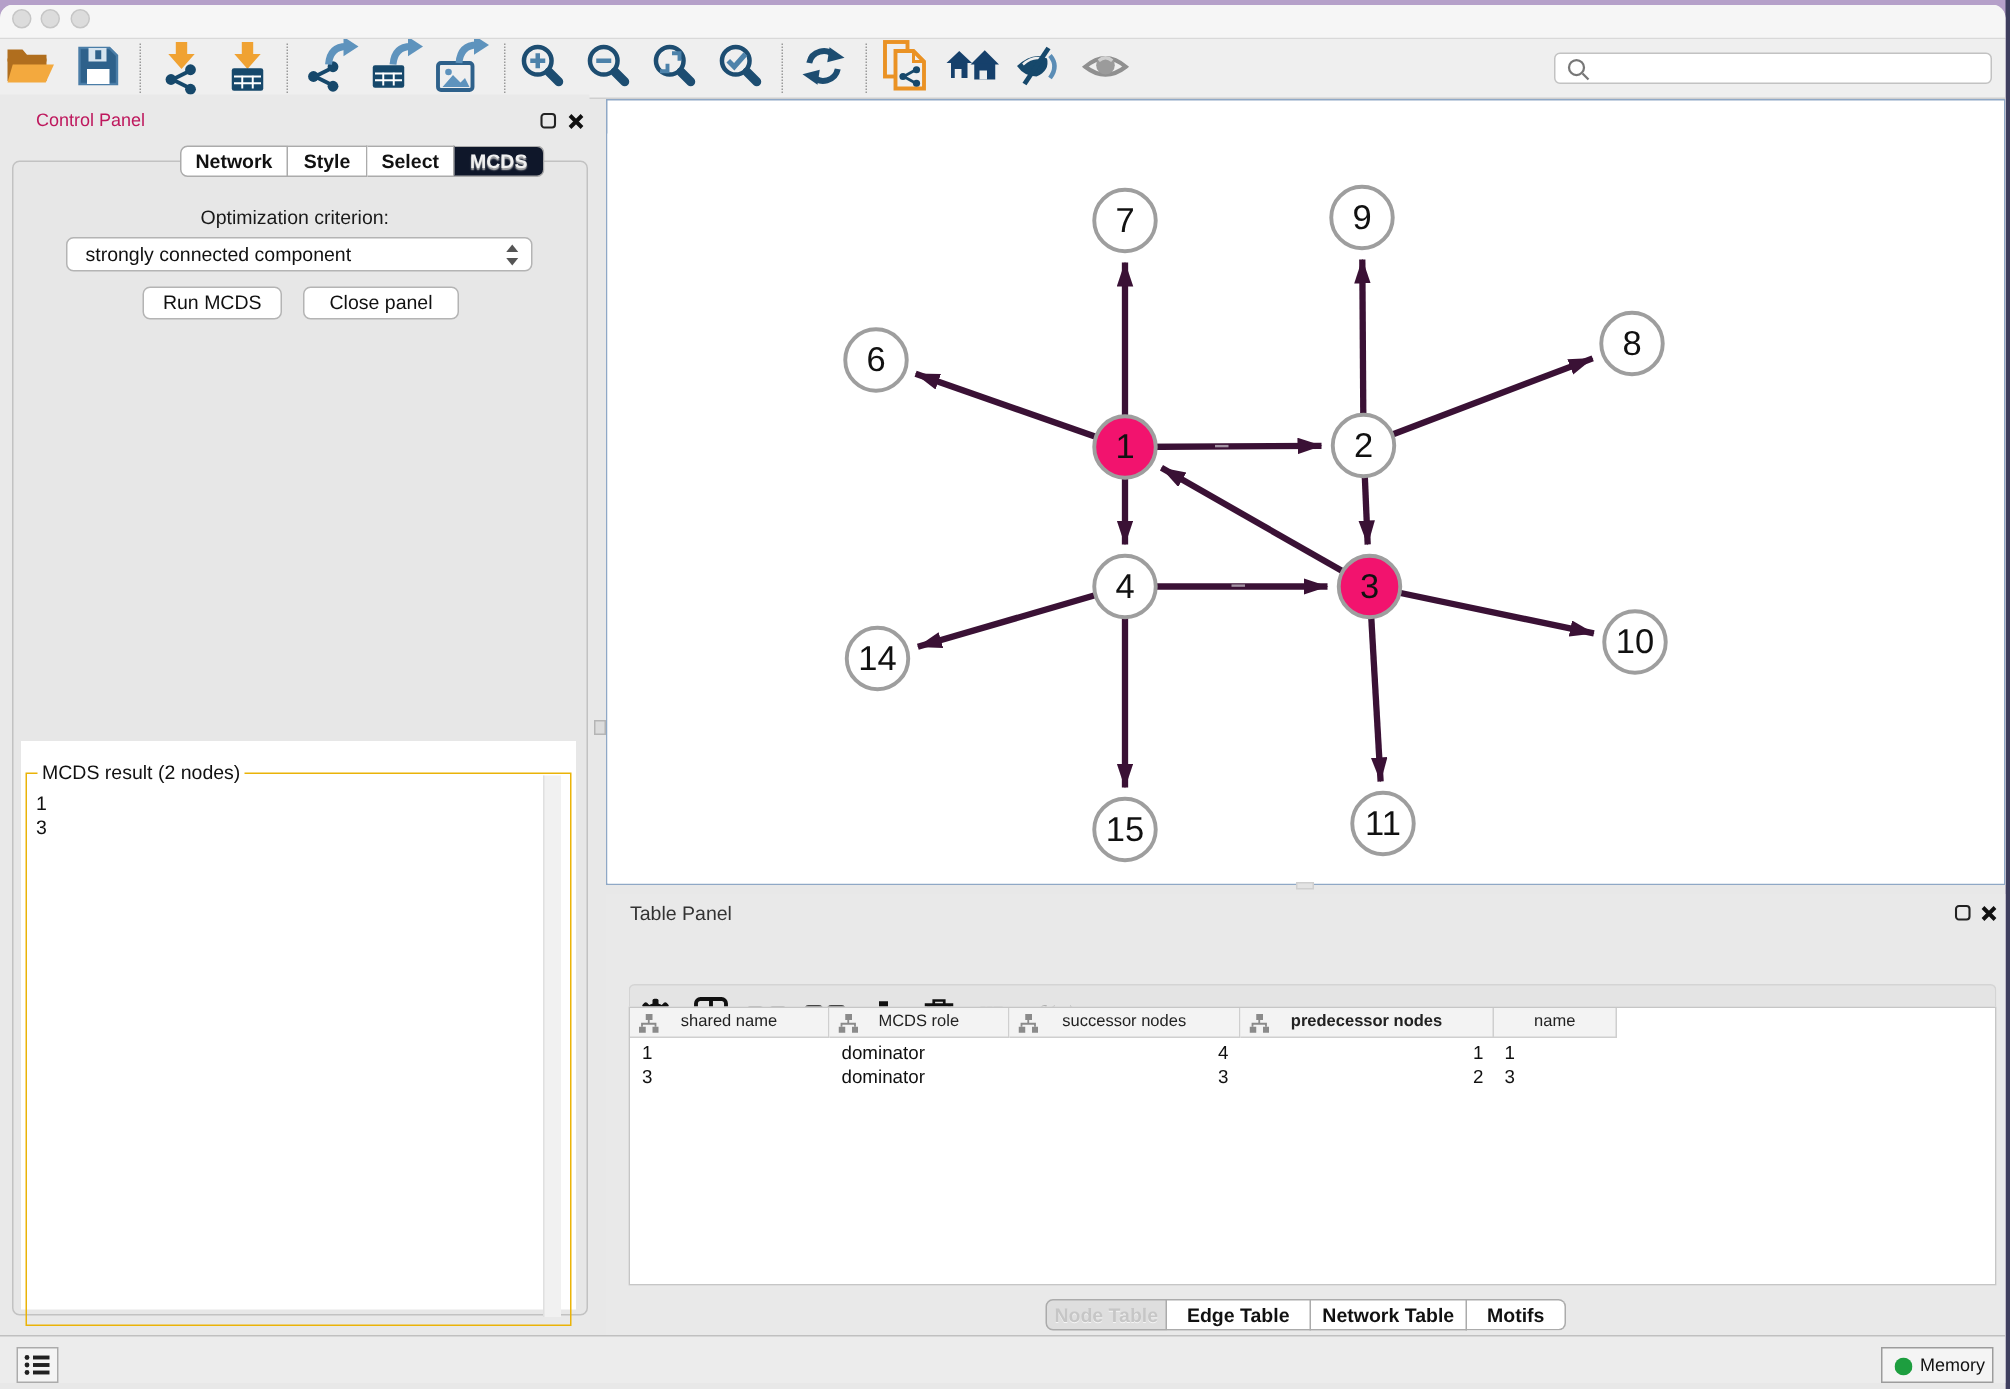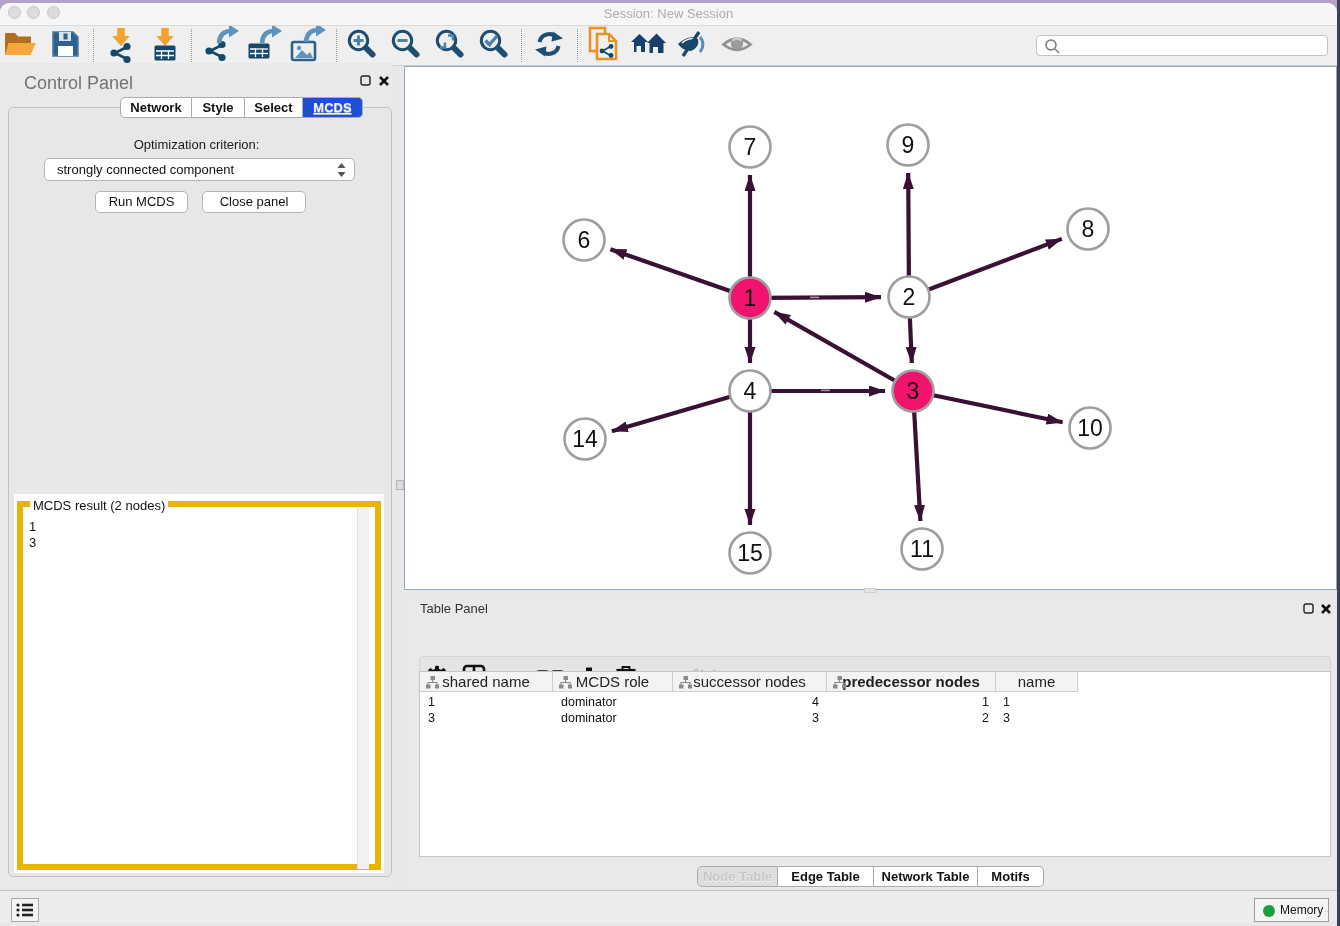--- a/index.html
+++ b/index.html
@@ -10,66 +10,65 @@
 
 #titlebar { position:absolute; left:0; top:0; width:100%; height:23px; background:#f6f6f6; border-bottom:1px solid #d9d9d9; border-radius:9px 9px 0 0; }
 .tl { position:absolute; top:3px; width:13px; height:13px; border-radius:50%; background:#dcdcdc; border:1px solid #c6c6c6; }
 #title { position:absolute; top:3px; width:100%; text-align:center; font-size:13px; color:#acacac; }
 
 #toolbar { position:absolute; left:0; top:23px; width:100%; height:40px; background:#efefef; border-bottom:1px solid #cfcfcf; }
 .sep { position:absolute; top:3px; height:33px; width:0; border-left:1px dotted #9a9a9a; }
 #search { position:absolute; left:1036px; top:9px; width:292px; height:21px; background:#fff; border:1px solid #c2c2c2; border-radius:4px; }
 
 #cpanel { position:absolute; left:0; top:60px; width:393px; height:827px; background:#e9e9e9; }
-#cphead { position:absolute; left:24px; top:10px; font-size:18px; color:#737373; }
+#cphead { position:absolute; left:24px; top:10px; font-size:12px; color:#be185d; }
 .wbtn { position:absolute; top:12px; }
 #tabs { position:absolute; left:79px; top:34px; height:21px; display:flex;margin-left:41px; }
 .tab { height:21px; line-height:20px; text-align:center; font-size:13px; font-weight:600; color:#111; background:#fff; border-top:1px solid #ababab; border-bottom:1px solid #ababab; border-right:1px solid #ababab; }
 .tab.first { border-left:1px solid #ababab; border-radius:5px 0 0 5px; }
 .tab.last { border-radius:0 5px 5px 0; }
-.tab.sel { background:#1d4ed8; color:#f0f0f0; text-shadow:0 1px 1px #bdbdbd;text-decoration:underline; }
+.tab.sel { background:#0f172a; color:#f0f0f0; text-shadow:0 1px 1px #bdbdbd; }
 .tab.sel2 { background:#dedede; color:#c6c6c6; text-shadow:0 1px 0 #f5f5f5; }
 #cpcontent { position:absolute; left:8px; top:44px; width:384px; height:770px; background:#e7e7e7; border:1px solid #c2c2c2; border-radius:5px; }
 #optlabel { position:absolute; left:0; top:74px; width:100%; text-align:center; font-size:13px; color:#1a1a1a; }
 #combo { position:absolute; left:44px; top:95px; width:311px; height:23px; background:#fff; border:1px solid #b4b4b4; border-radius:5px; font-size:13px; color:#111; line-height:21px; padding-left:12px; }
 .btn { position:absolute; height:22px; background:#fff; border:1px solid #b4b4b4; border-radius:5px; font-size:13px; color:#111; text-align:center; line-height:20px; }
 #resultbox { position:absolute; left:14px; top:431px; width:370px; height:379px; background:#fff; }
-#fieldset { position:absolute; left:3px; top:7px; width:364px; height:369px; border:6px solid #eab308; }
+#fieldset { position:absolute; left:3px; top:21px; width:364px; height:369px; border:1px solid #eab308; }
 #legend { position:absolute; left:7px; top:-9px; background:#fff; padding:0 3px; font-size:13px; color:#111; }
 #resulttext { position:absolute; left:6px; top:12px; font-size:13px; color:#111; line-height:16px; }
 #resscroll { position:absolute; right:6px; top:1px; width:12px; height:361px; background:#f1f1f1; border-left:1px solid #e0e0e0; }
 
 #netwin { position:absolute; left:404px; top:63px; width:933px; height:524px; border:1px solid #8fa8c6; background:#fff; }
 #nettitle { position:absolute; left:0; top:0; width:100%; height:21px; background:linear-gradient(#f9f9f9,#d8d8d8); border-bottom:1px solid #b6b6b6; }
 #nettitle .t { position:absolute; width:100%; text-align:center; top:4px; font-size:12.5px; color:#1a1a1a; }
 .mac { position:absolute; top:3.5px; width:14px; height:14px; border-radius:50%; }
 #netcanvas { position:absolute; left:0; top:22px; width:931px; height:500px; background:#fff; }
 
 #tpanel { position:absolute; left:404px; top:593px; width:933px; height:294px; background:#e9e9e9; }
 #tphead { position:absolute; left:16px; top:5px; font-size:13px; color:#333; }
 #ttoolbar { position:absolute; left:15px; top:31px; width:912px; height:44px; background:#e4e4e4; border:1px solid #d4d4d4; border-bottom:none; border-radius:4px 4px 0 0;margin-top:29px; }
 #ttable { position:absolute; left:15px; top:75px; width:912px; height:186px; background:#fff; border:1px solid #c6c6c6; }
-.th { position:absolute; top:0; height:20px; background:#f3f3f3; border-right:1px solid #cfcfcf; border-bottom:1px solid #cfcfcf; font-size:15px; color:#222; text-align:center; line-height:19px; }
+.th { position:absolute; top:0; height:20px; background:#f3f3f3; border-right:1px solid #cfcfcf; border-bottom:1px solid #cfcfcf; font-size:11px; color:#222; text-align:center; line-height:19px; }
 .trow { position:absolute; font-size:12.5px; color:#111; }
 #ttabs { position:absolute; left:293px; top:270px; height:21px; display:flex; }
 
 #statusbar { position:absolute; left:0; top:887px; width:1337px; height:32px; background:#ececec; border-top:1px solid #c0c0c0; }
 #listbtn { position:absolute; left:11px; top:7px; width:28px; height:24px; background:#f4f4f4; border:1px solid #ababab; }
 #membtn { position:absolute; left:1254px; top:7px; width:75px; height:24px; background:#f4f4f4; border:1px solid #9c9c9c; font-size:12px; color:#111; }
 .nl { font-size:23px; fill:#111; text-anchor:middle; }
 </style>
 </head>
 <body>
 <div id="rightstrip"></div>
 <div id="win">
   <div id="titlebar">
     <div class="tl" style="left:8px;"></div>
     <div class="tl" style="left:27px;"></div>
     <div class="tl" style="left:47px;"></div>
-    <div id="title">Session: New Session</div>
   </div>
   <div id="toolbar">
     <svg width="780" height="40" style="position:absolute;left:0;top:0;">
         <g transform="translate(21,18)">
 <path d="M-16,-11 L-6,-11 L-3,-7.5 L10,-7.5 L10,-3 L-16,-3 Z" fill="#b06e1e"></path>
 <path d="M-16,10 L-16,-5 L10,-5 L10,10 Z" fill="#b06e1e"></path>
 <path d="M-12.5,-1 L15,-1 L9.5,11 L-16,11 Z" fill="#f3a93e"></path>
 </g>
 <g transform="translate(65,18)">
 <path d="M-12,-12 L8,-12 L13,-7 L13,12 L-12,12 Z" fill="#2e618b"></path>

